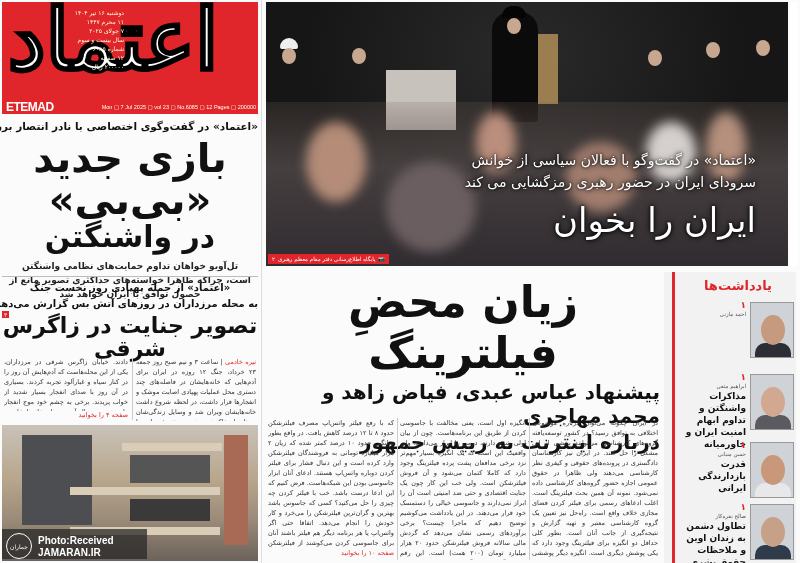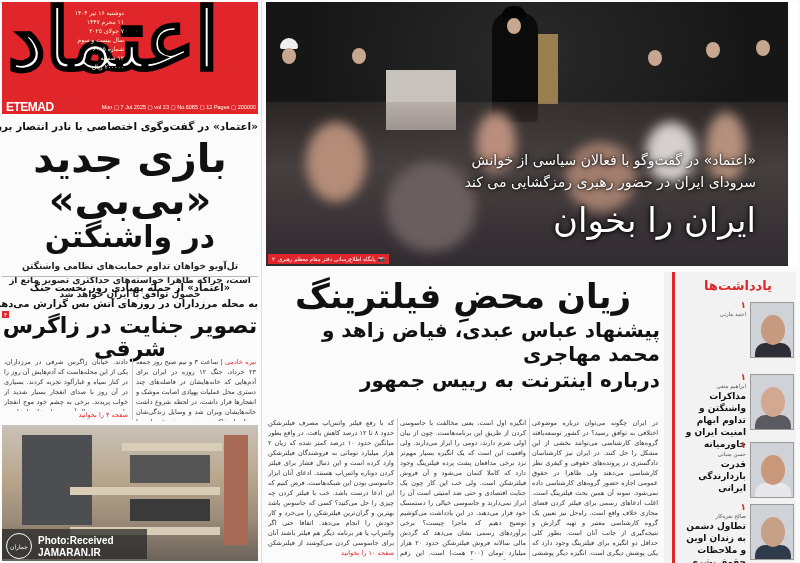--- a/index.html
+++ b/index.html
@@ -48,21 +48,21 @@
   .chair { position: absolute; left: 270px; top: 32px; width: 22px; height: 70px; background: #9a7e50; }
   .robe { position: absolute; left: 226px; top: 10px; width: 46px; height: 110px; background: #0b0b0b; border-radius: 18px 18px 4px 4px; }
   .turban { position: absolute; left: 236px; top: 4px; width: 24px; height: 12px; background: #050505; border-radius: 10px 10px 2px 2px; }
   .face { position: absolute; width: 14px; height: 16px; border-radius: 50%; background: #c7a790; }
   .white-turban { position: absolute; width: 18px; height: 11px; border-radius: 9px 9px 2px 2px; background: #efefef; }
 
   .photo-overlay-text { position: absolute; right: 32px; color: #fff; font-weight: normal; text-shadow: 0 0 3px #000, 0 0 6px #000; white-space: nowrap; text-align: center; }
   .photo-caption-bar { position: absolute; left: 2px; bottom: 2px; height: 10px; background: #e0262a; color: #fff; font-size: 5.5px; line-height: 10px; padding: 0 4px; display: flex; align-items: center; gap: 3px; }
 
   
-  .big-headline { font-weight: bold; font-size: 34px; text-align: center; letter-spacing: -1px; color: #111; }
+  .big-headline { font-weight: bold; font-size: 44px; text-align: center; letter-spacing: -1px; color: #111; }
   .sub-headline { font-weight: bold; font-size: 20px; color: #111; }
 
   
   .notes { left: 664px; top: 272px; width: 132px; height: 291px; background: #f2f2f2; }
   .notes-bar { position: absolute; left: 8px; top: 0; width: 3px; height: 291px; background: #e0262a; }
   .notes-title { position: absolute; right: 0; top: 6px; width: 116px; text-align: center; color: #e0262a; font-weight: bold; font-size: 13px; }
   .note-item { position: absolute; left: 14px; width: 118px; height: 70px; }
   .note-photo { position: absolute; right: 2px; top: 2px; width: 44px; height: 56px; border: 1px solid #999; overflow: hidden; background: #cfd3d8; }
   .note-photo .head { position: absolute; left: 10px; top: 12px; width: 24px; height: 30px; border-radius: 50%; background: #c59a7e; }
   .note-photo .body { position: absolute; left: 4px; top: 40px; width: 36px; height: 20px; border-radius: 10px 10px 0 0; background: #2d2d35; }

